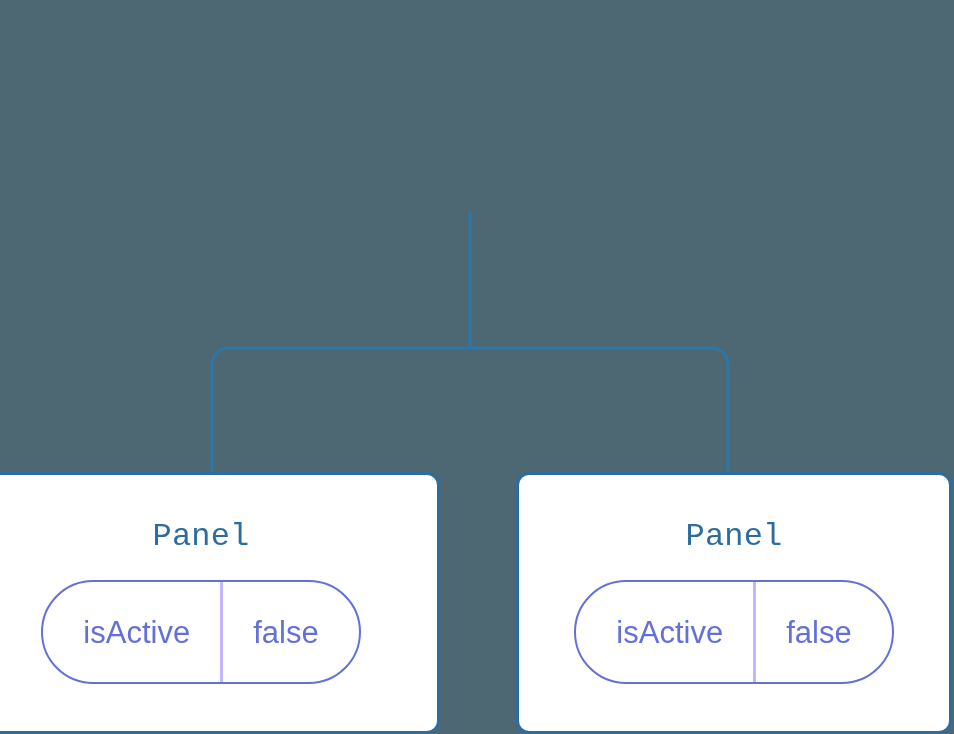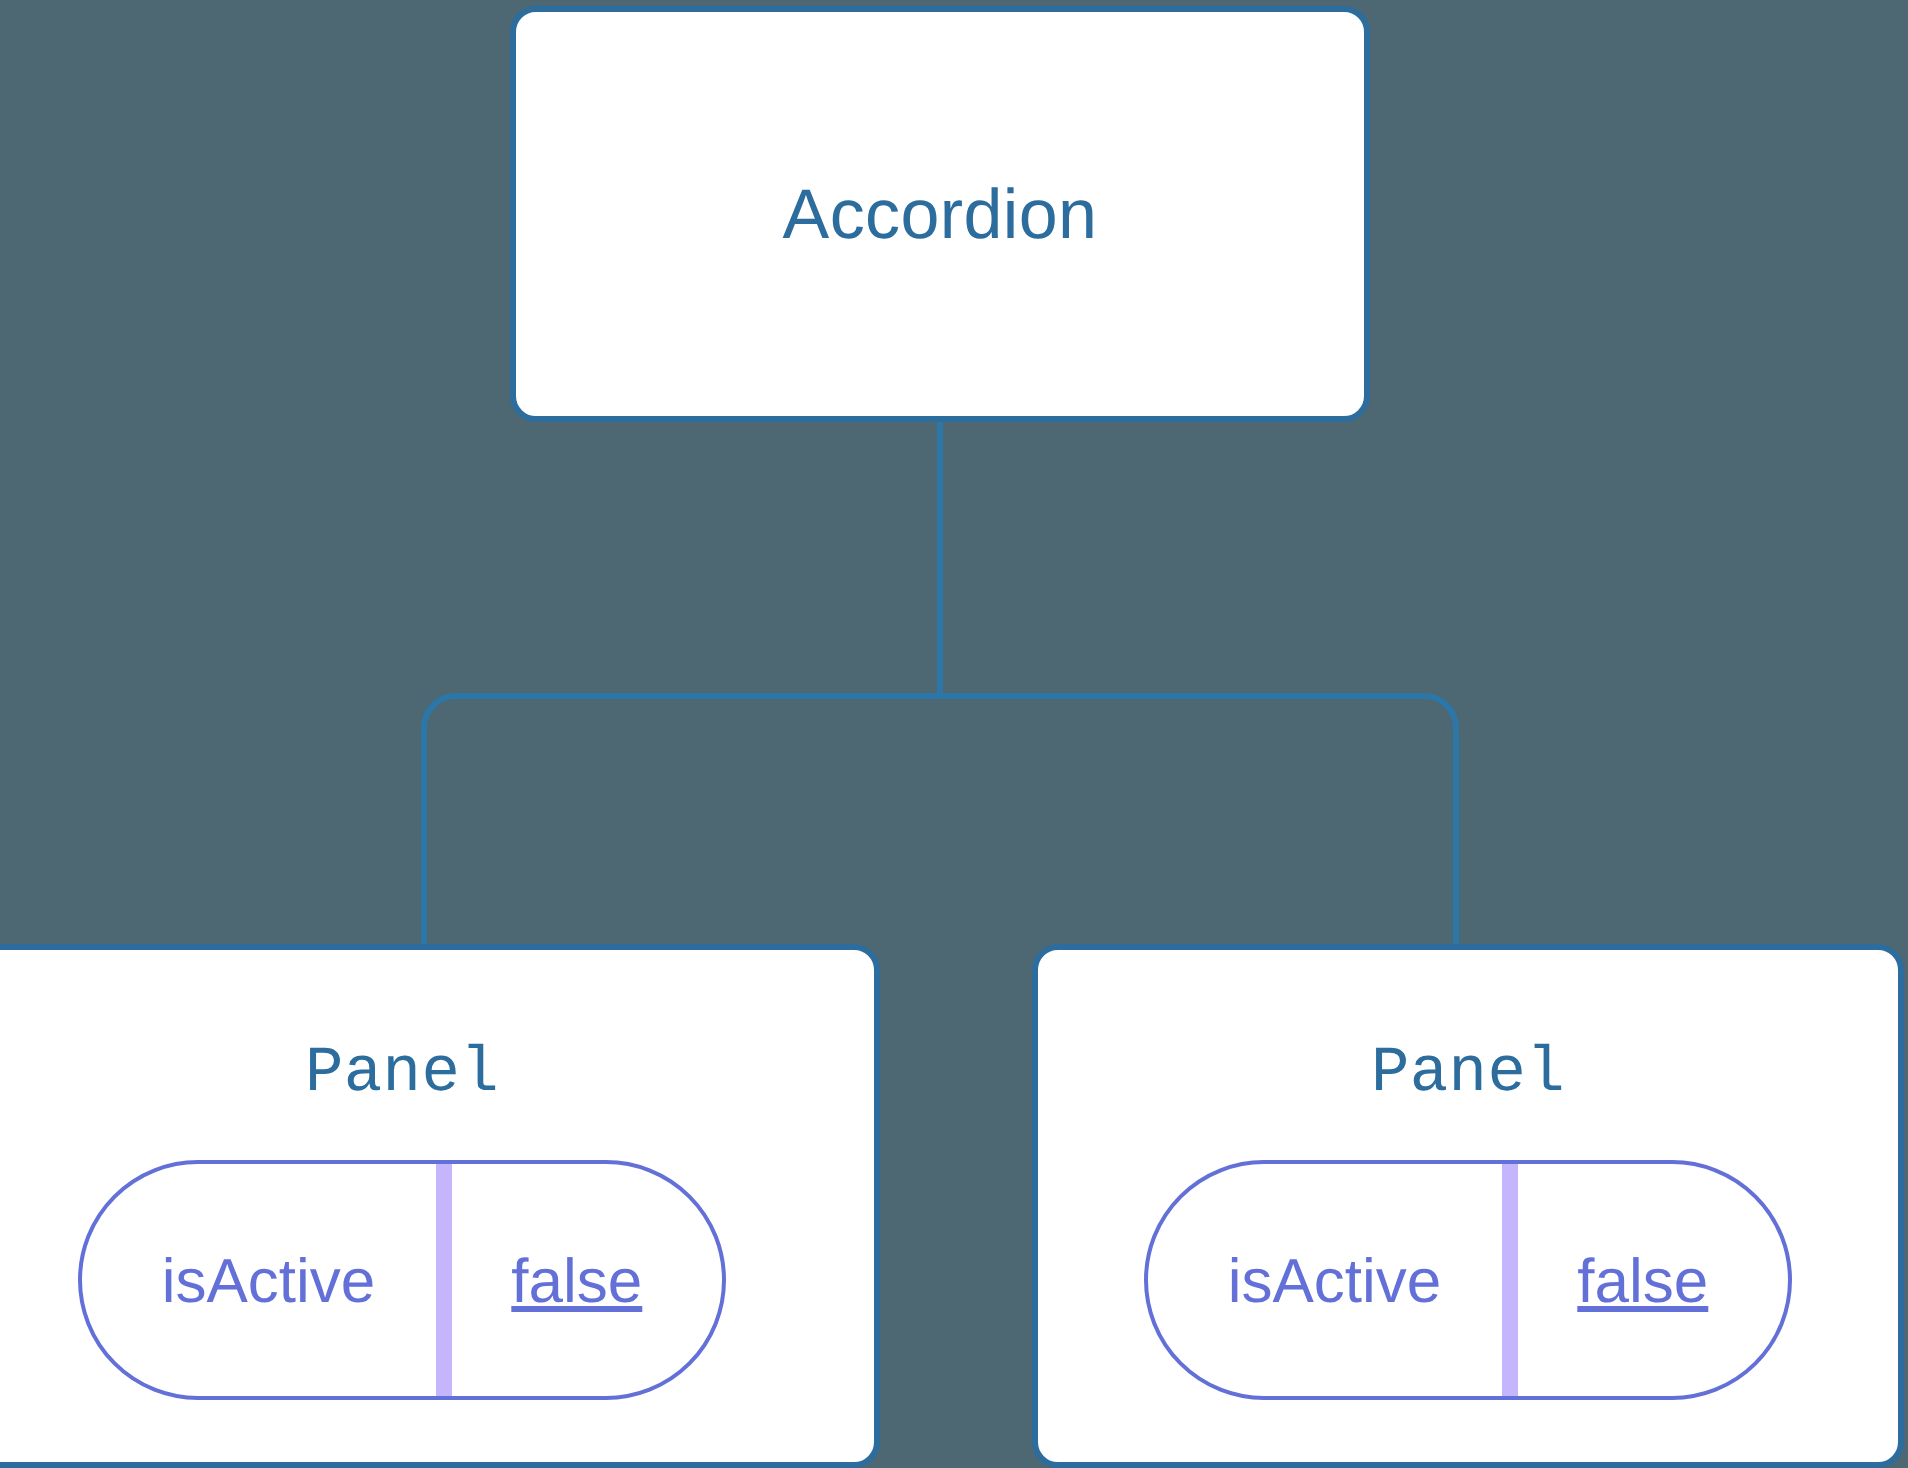--- a/index.html
+++ b/index.html
@@ -83,62 +83,58 @@
     font-family: Liberation Mono, monospace;
   }
 
   
   .prop-pill {
     margin-top: 27px;
     display: flex;
     align-items: stretch;
     border: 2px solid #6370d8;
     border-radius: 999px;
-    height: 120px;
+    height: 104px;
     box-sizing: border-box;
     overflow: hidden;
     background: #ffffff;
   }
   .prop-key,
   .prop-value {
     display: flex;
     align-items: center;
     justify-content: center;
     color: #6370d8;
     font-size: 31px;
     line-height: 1;
     white-space: nowrap;
     box-sizing: border-box;
   }
   .prop-key {
     padding: 0 30px 0 40px;
   }
   .prop-value {
     padding: 0 40px 0 30px;
-    border-left: 8px solid #c4b5fd;
-    text-decoration: underline;
+    border-left: 3px solid #c4b5fd;
   }
 </style>
 </head>
 <body>
 
 <div id="stage">
 
   <svg id="connectors" viewBox="0 0 954 734" width="954" height="734" fill="none" xmlns="http://www.w3.org/2000/svg">
 
     <path d="M 470 211 L 470 348" stroke="#2d76a8" stroke-width="3" fill="none" stroke-linecap="butt"></path>
 
     <path d="M 470 348 L 228 348 A 16 16 0 0 0 212 364 L 212 480" stroke="#2d76a8" stroke-width="3" fill="none" stroke-linecap="butt"></path>
 
     <path d="M 470 348 L 712 348 A 16 16 0 0 1 728 364 L 728 480" stroke="#2d76a8" stroke-width="3" fill="none" stroke-linecap="butt"></path>
   </svg>
 
-  <div class="node" id="node-accordion">
-    <div class="node-title">Accordion</div>
-  </div>
 
   <div class="node node-panel" id="node-panel-left">
     <div class="node-title">Panel</div>
     <div class="prop-pill">
       <div class="prop-key">isActive</div>
       <div class="prop-value">false</div>
     </div>
   </div>
 
   <div class="node node-panel" id="node-panel-right">

